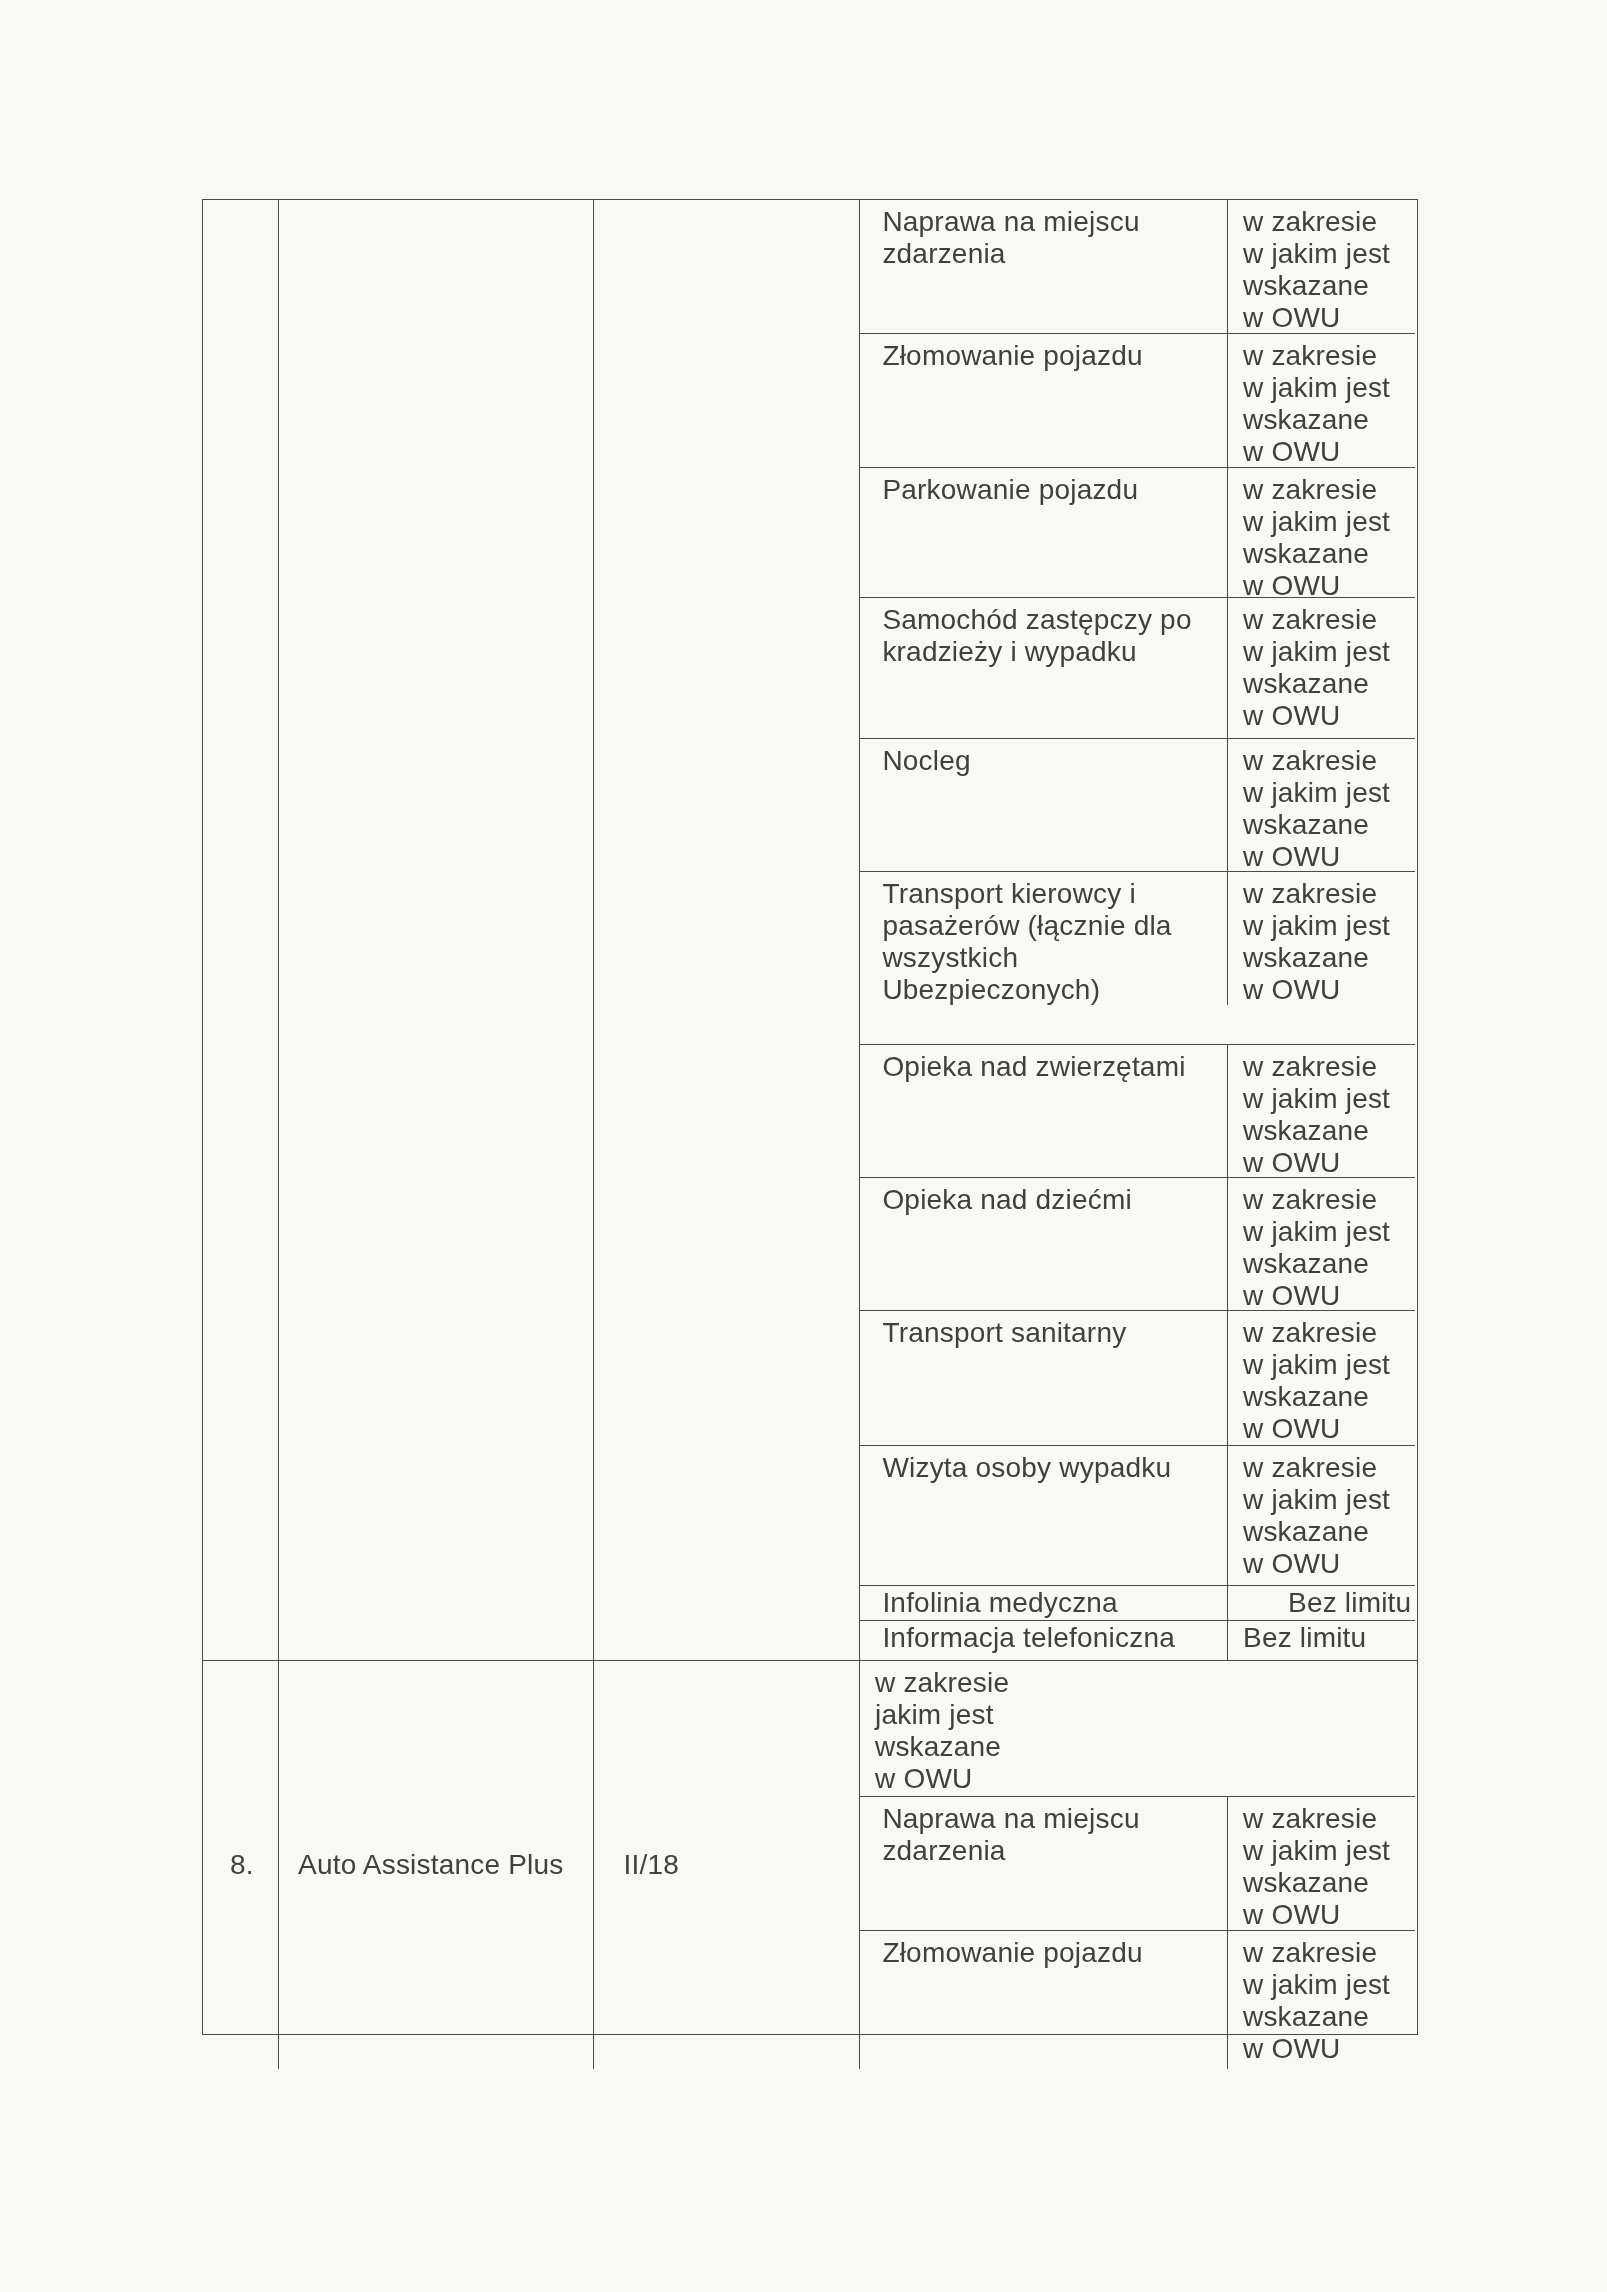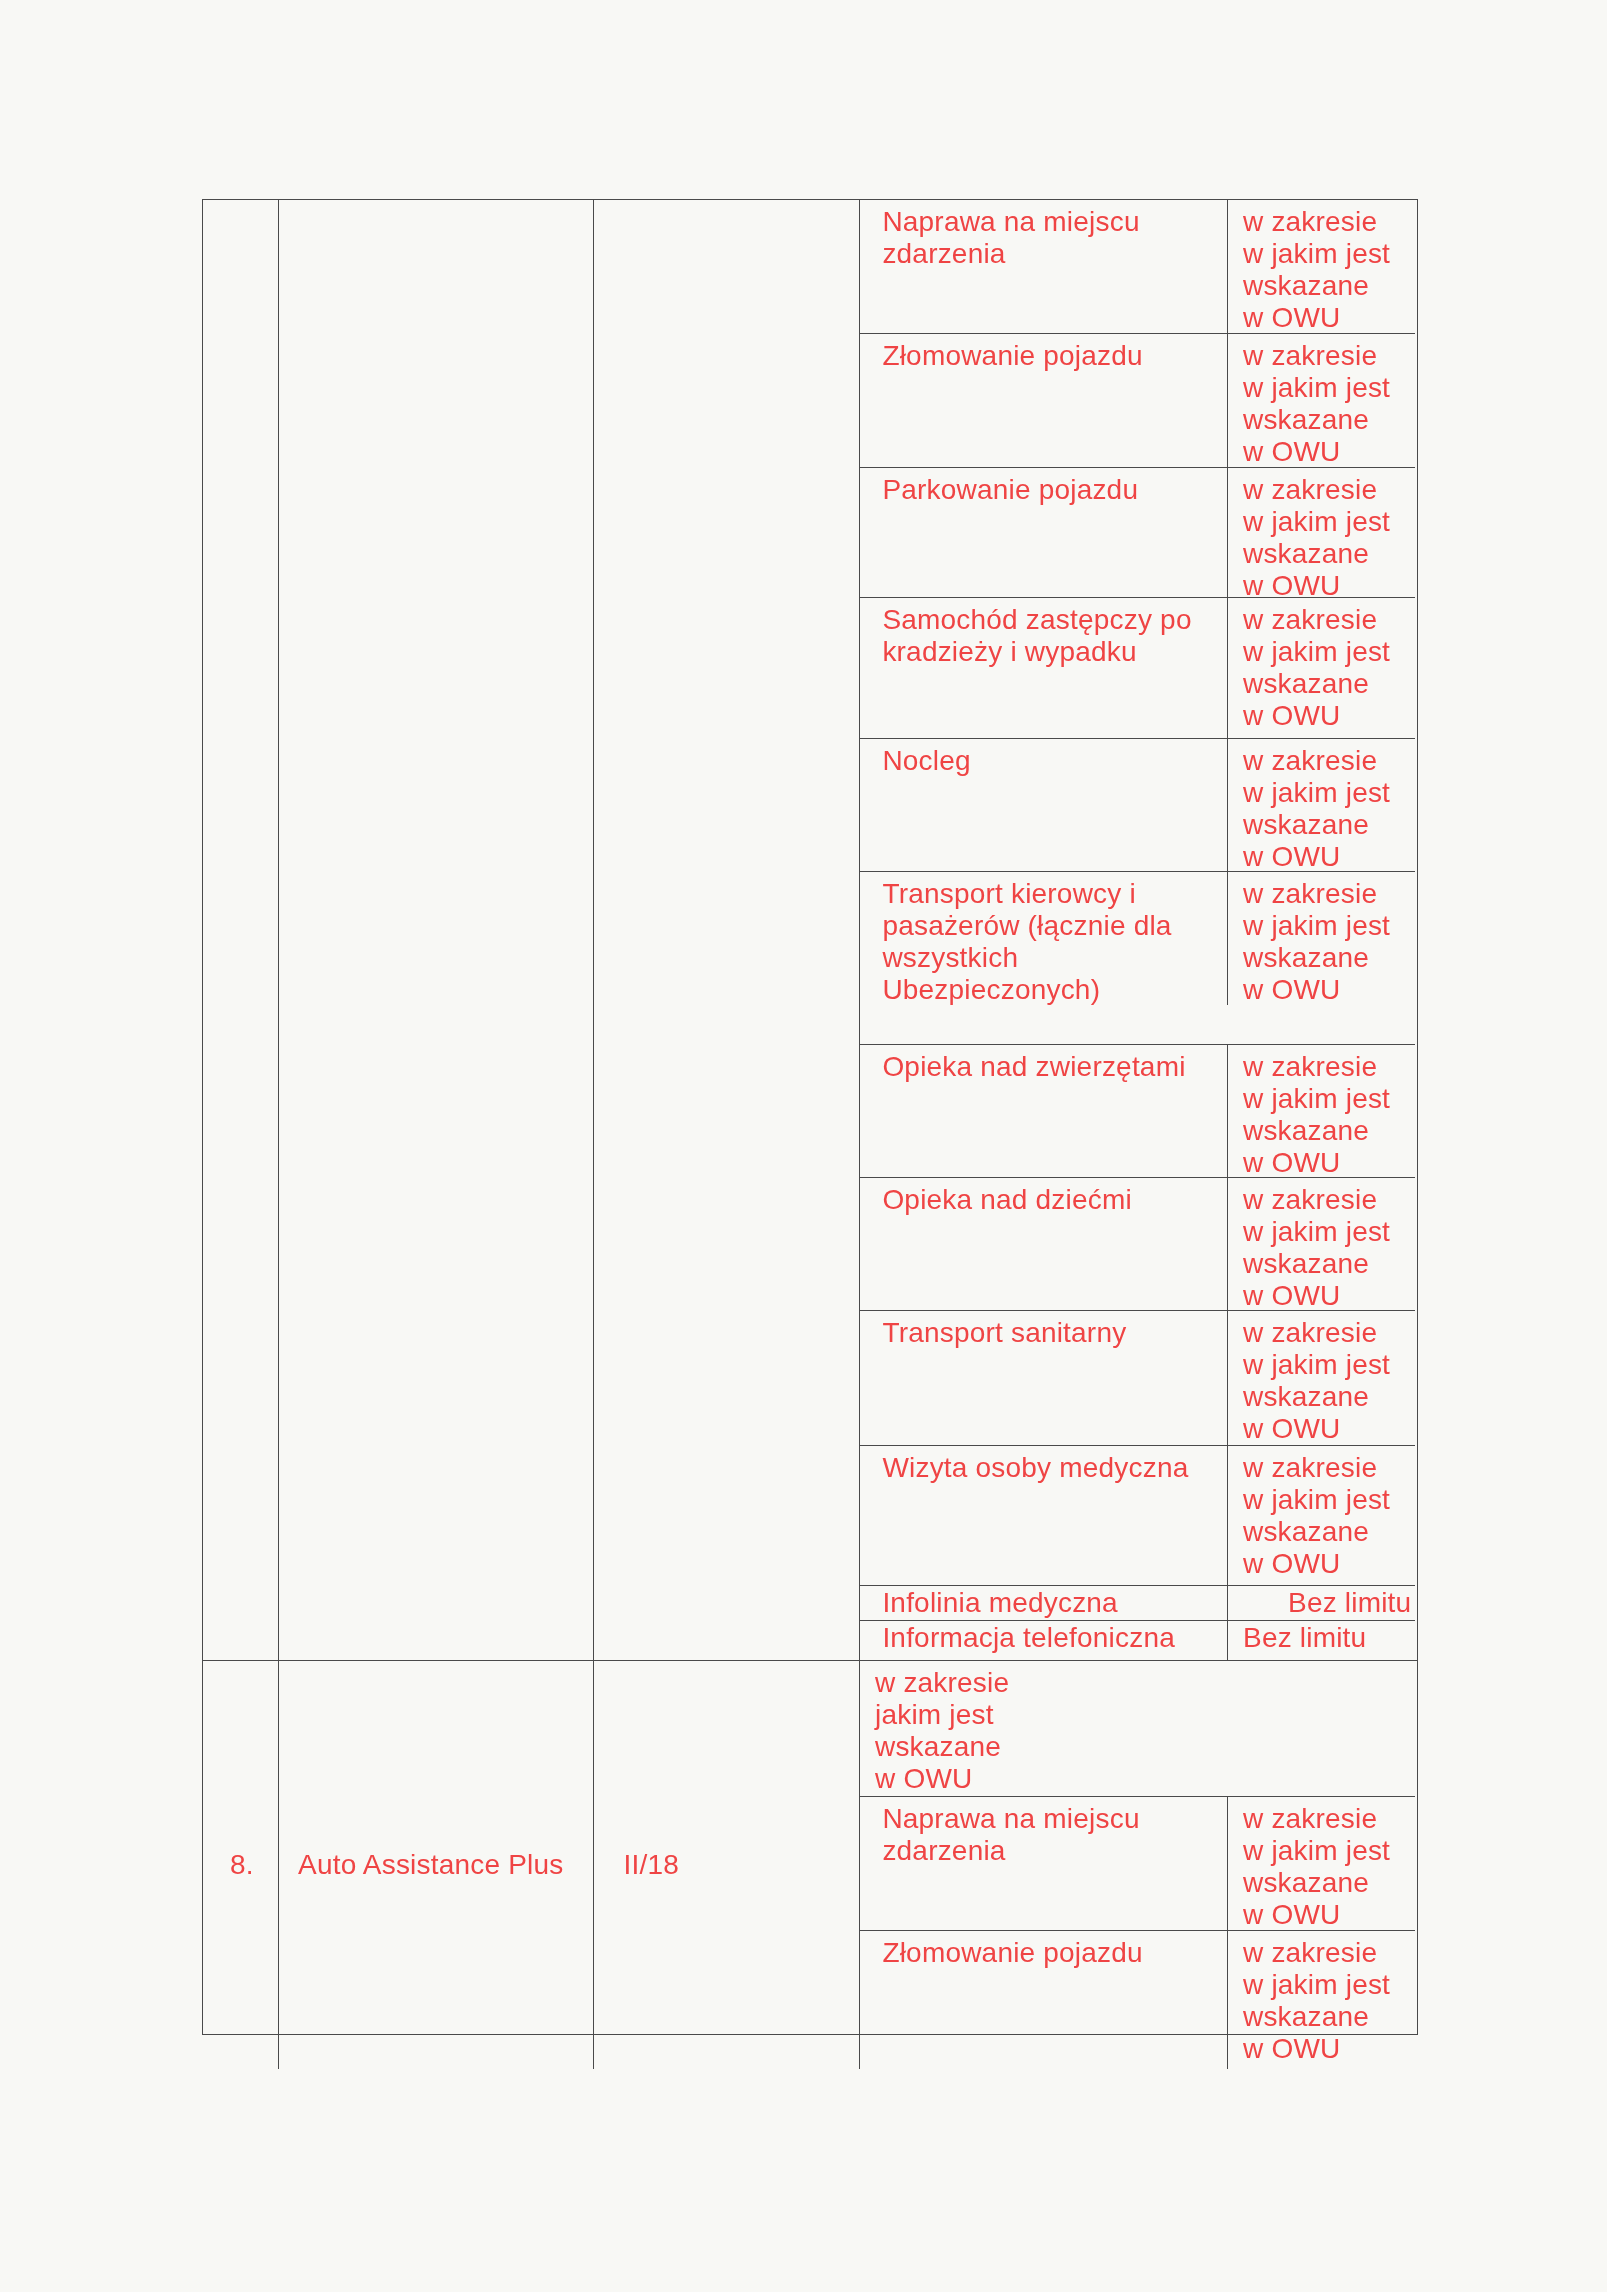--- a/index.html
+++ b/index.html
@@ -6,21 +6,21 @@
     margin: 0;
     padding: 0;
     background: #e9e9e6;
   }
   .paper {
     position: relative;
     width: 1608px;
     height: 2293px;
     background: #f8f8f5;
     font-family: "Liberation Sans", sans-serif;
-    color: #ef4444;
+    color: #404040;
     overflow: hidden;
   }
   
   .doc-table {
     position: absolute;
     left: 202px;
     top: 199px;
     width: 1216px;
     height: 1836px;
     box-sizing: border-box;
@@ -184,21 +184,21 @@
             </div>
             <div class="cell scope-cell">
               <div class="line">w zakresie</div>
               <div class="line">w jakim jest</div>
               <div class="line">wskazane</div>
               <div class="line">w OWU</div>
             </div>
           </div>
           <div class="service-row" style="height: 140px;">
             <div class="cell name-cell">
-              <div class="line">Wizyta osoby medyczna</div>
+              <div class="line">Wizyta osoby wypadku</div>
             </div>
             <div class="cell scope-cell">
               <div class="line">w zakresie</div>
               <div class="line">w jakim jest</div>
               <div class="line">wskazane</div>
               <div class="line">w OWU</div>
             </div>
           </div>
           <div class="service-row thin" style="height: 35px; gap: 45px;">
             <div class="cell name-cell">

